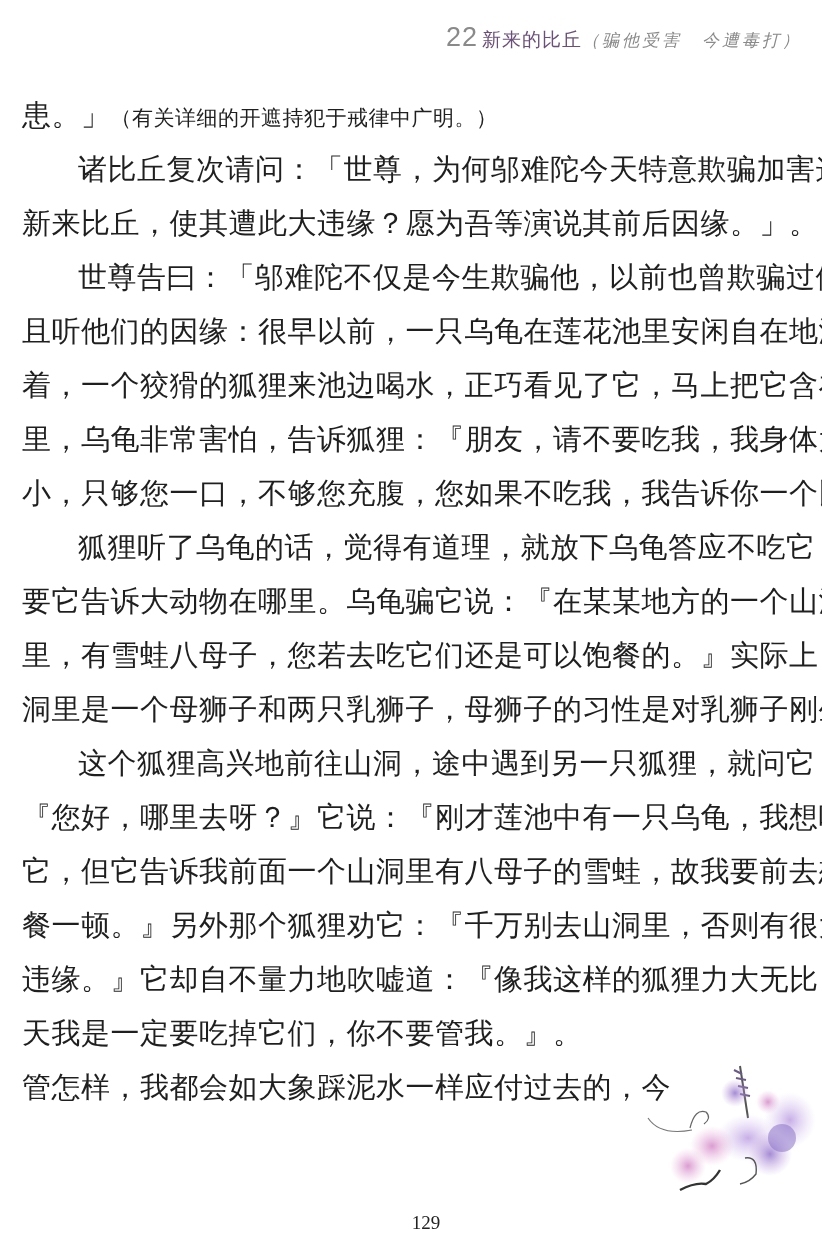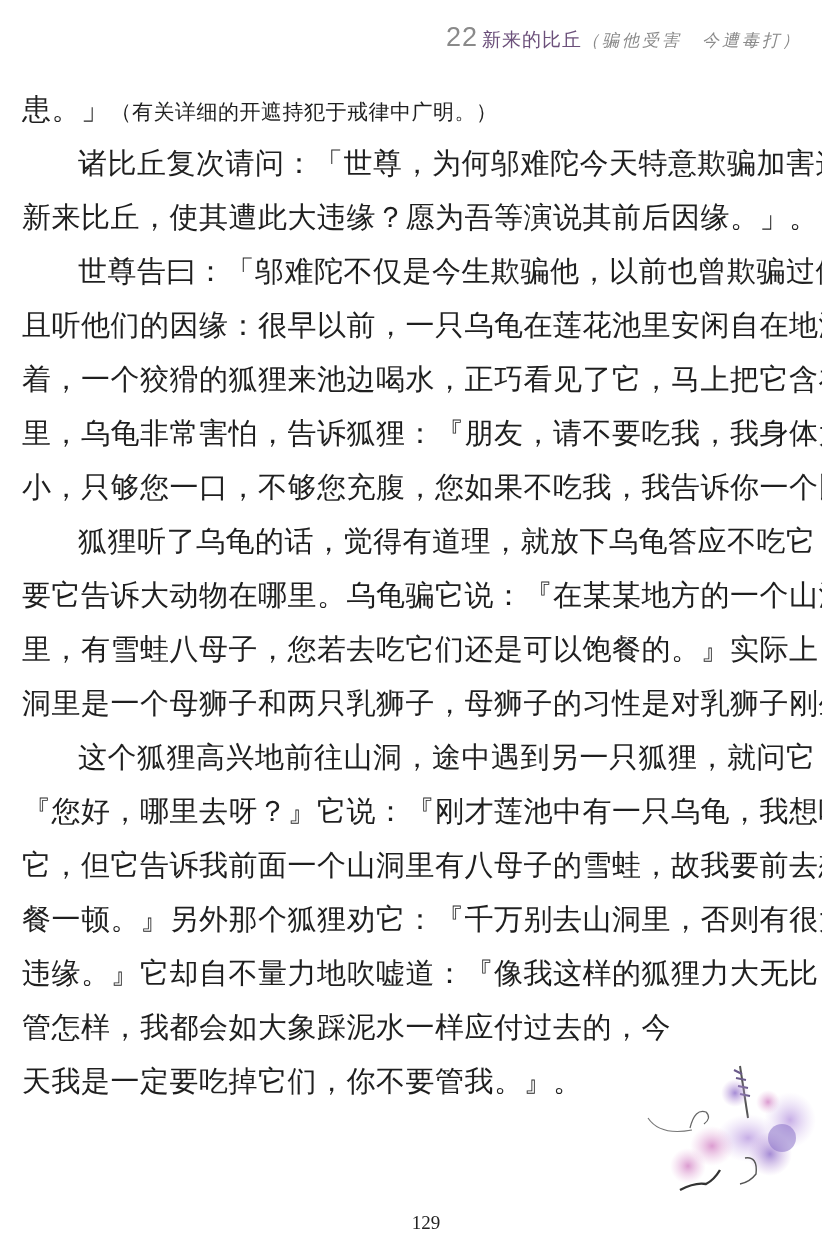--- a/index.html
+++ b/index.html
@@ -3,21 +3,21 @@
 <meta charset="utf-8">
 <style>
   html, body { margin: 0; padding: 0; background: #ffffff; }
   body { width: 822px; height: 1245px; position: relative; overflow: hidden;
          font-family: "DejaVu Sans", sans-serif; color: #1a1a1a; }
   .header { position: absolute; top: 22px; right: 20px; font-size: 19px; white-space: nowrap; letter-spacing: 1px; }
   .header .num { color: #8a8a8a; font-family: "Liberation Sans", sans-serif; font-size: 27px; margin-right: 4px; }
   .header .title { color: #6b4f7a; }
   .header .sub { color: #8a8a8a; font-size: 17px; letter-spacing: 3px; font-style: italic; }
   .body-text { position: absolute; left: 22px; top: 82px; width: 782px; }
-  .line { height: 54px; line-height: 54px; font-size: 29px; white-space: nowrap; letter-spacing: 0.5px; color: #1f1f1f; }
+  .line { height: 54px; line-height: 67px; font-size: 29px; white-space: nowrap; letter-spacing: 0.5px; color: #1f1f1f; }
   .line.note .small { font-size: 21px; }
   .indent { padding-left: 56px; }
   .flower { position: absolute; left: 640px; top: 1058px; width: 180px; height: 140px; }
   .page-number { position: absolute; left: 0; right: 0; top: 1212px; text-align: center;
                  font-family: "Liberation Serif", serif; font-size: 19px; color: #222; padding-left: 30px; }
 </style>
 </head>
 <body>
 
 <div class="header">
@@ -35,22 +35,22 @@
   <div class="line">小，只够您一口，不够您充腹，您如果不吃我，我告诉你一个比我</div>
   <div class="line indent">狐狸听了乌龟的话，觉得有道理，就放下乌龟答应不吃它，但</div>
   <div class="line">要它告诉大动物在哪里。乌龟骗它说：『在某某地方的一个山洞</div>
   <div class="line">里，有雪蛙八母子，您若去吃它们还是可以饱餐的。』实际上，山</div>
   <div class="line">洞里是一个母狮子和两只乳狮子，母狮子的习性是对乳狮子刚生下</div>
   <div class="line indent">这个狐狸高兴地前往山洞，途中遇到另一只狐狸，就问它：</div>
   <div class="line">『您好，哪里去呀？』它说：『刚才莲池中有一只乌龟，我想吃</div>
   <div class="line">它，但它告诉我前面一个山洞里有八母子的雪蛙，故我要前去想饱</div>
   <div class="line">餐一顿。』另外那个狐狸劝它：『千万别去山洞里，否则有很大的</div>
   <div class="line">违缘。』它却自不量力地吹嘘道：『像我这样的狐狸力大无比，不</div>
+  <div class="line">天我是一定要吃掉它们，你不要管我。』。</div>
   <div class="line">管怎样，我都会如大象踩泥水一样应付过去的，今</div>
-  <div class="line">天我是一定要吃掉它们，你不要管我。』。</div>
 </div>
 
 <div class="flower">
   <svg width="180" height="140" viewBox="0 0 180 140">
     <defs>
       <radialGradient id="pA" cx="50%" cy="50%" r="50%">
         <stop offset="0%" stop-color="#9b7fd0" stop-opacity="0.9"></stop>
         <stop offset="100%" stop-color="#c9a7e0" stop-opacity="0"></stop>
       </radialGradient>
       <radialGradient id="pB" cx="50%" cy="50%" r="50%">

